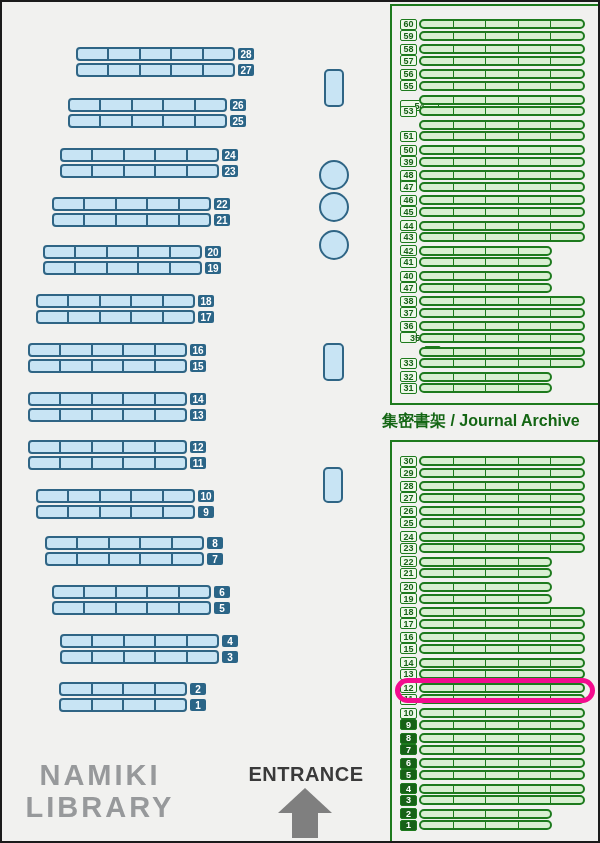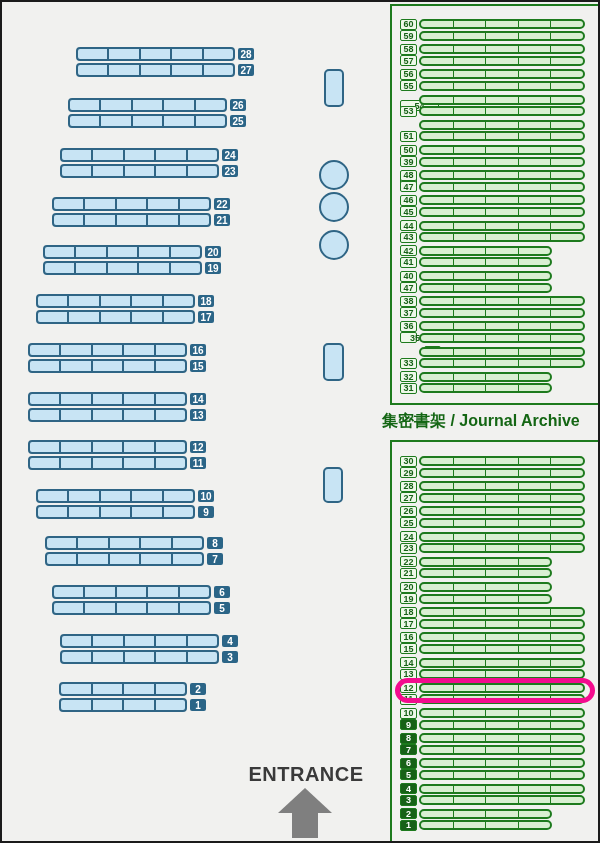--- a/index.html
+++ b/index.html
@@ -57,20 +57,24 @@
     border-left:27px solid transparent;border-right:27px solid transparent;
     border-bottom:25px solid var(--arrow);
   }
   #arrow-stem{position:absolute;left:290px;top:810px;width:26px;height:26px;background:var(--arrow);}
 </style>
 </head>
 <body>
 
 <div id="map">
   <div id="archive-label">集密書架 / Journal Archive</div>
+  <div id="branding">
+    <div>NAMIKI</div>
+    <div>LIBRARY</div>
+  </div>
   <div id="entrance-label">ENTRANCE</div>
   <div id="arrow-head"></div>
   <div id="arrow-stem"></div>
 <div class="shelf" style="left: 74px; top: 45px; width: 159px; height: 14px;">
       <div class="seg"></div>
       <div class="seg"></div>
       <div class="seg"></div>
       <div class="seg"></div>
       <div class="seg"></div>
     </div>

